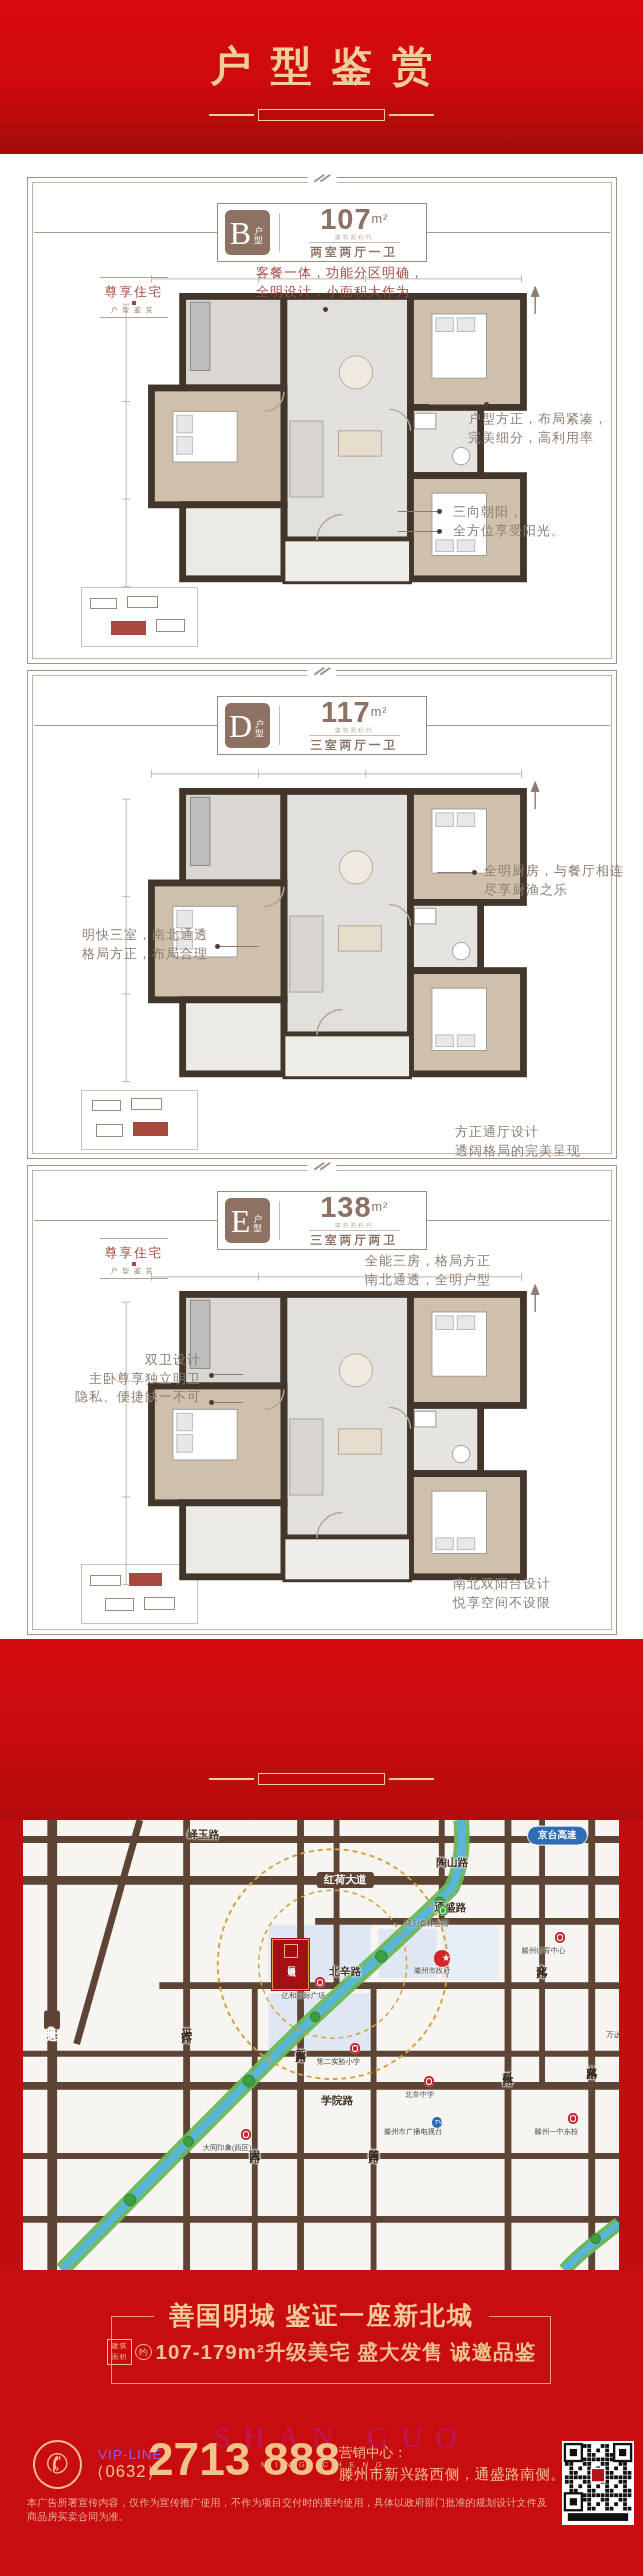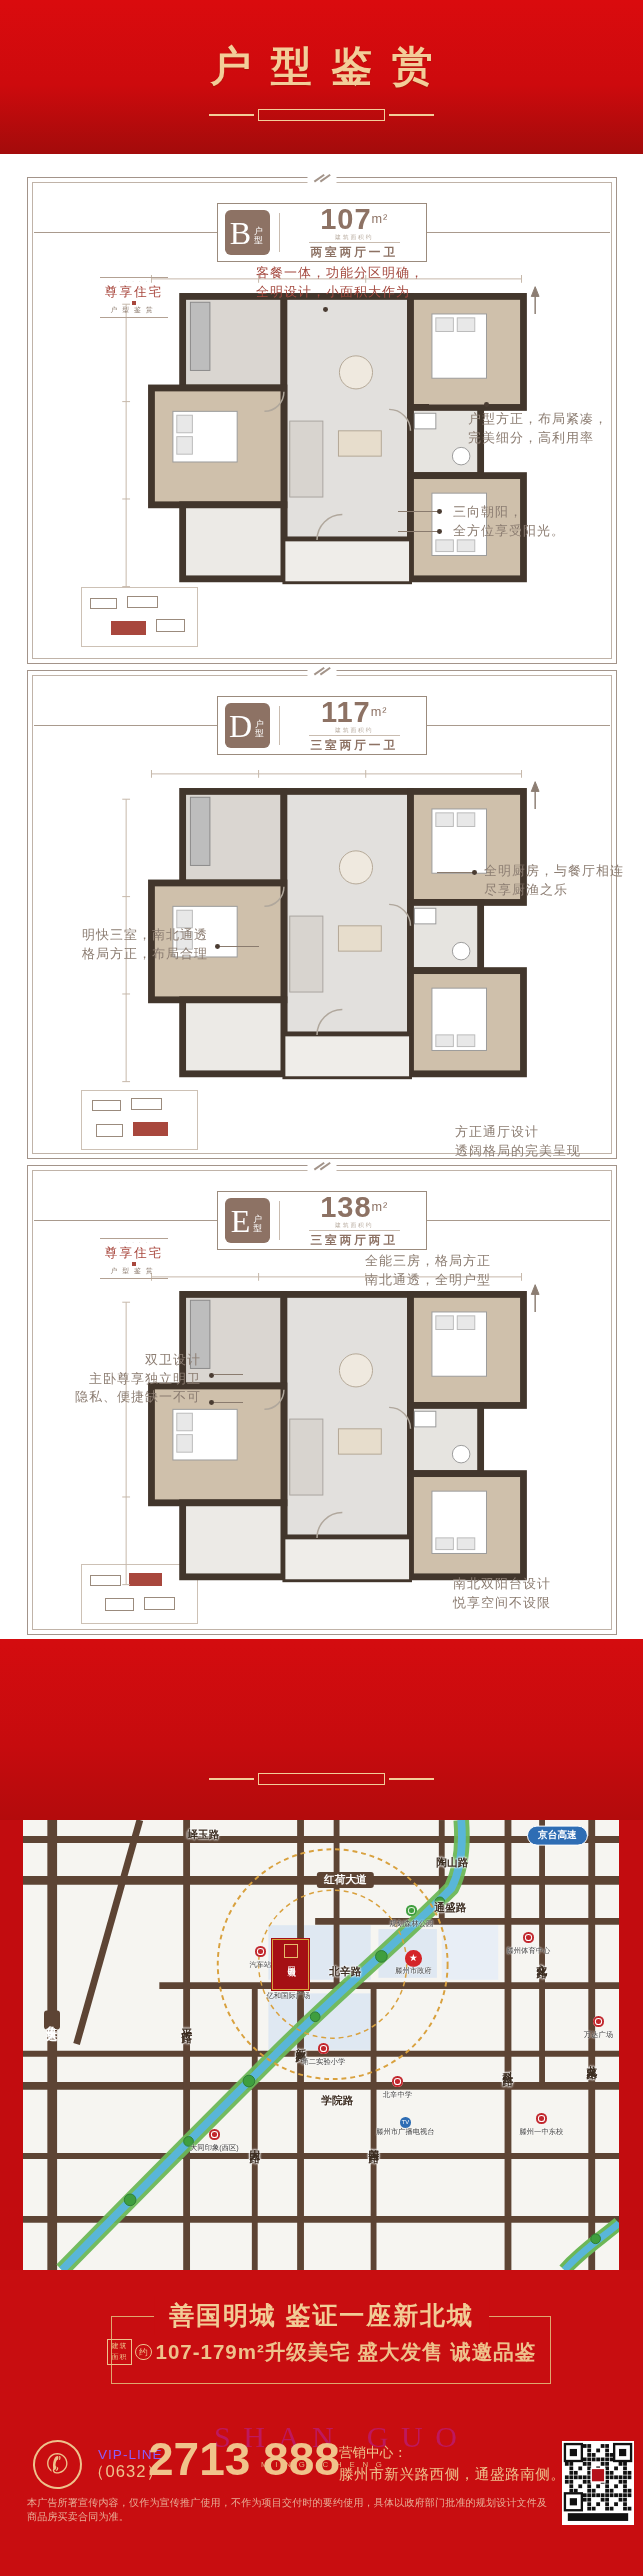--- a/index.html
+++ b/index.html
@@ -56,21 +56,21 @@
   .siteplan b.hl{background:#a8473d;border-color:#a8473d;}
   
   #map{position:absolute;left:23.4px;top:1820px;width:596px;height:450px;background:#f6f5f1;overflow:hidden;}
   #map svg{position:absolute;left:0;top:0;}
   .rl{position:absolute;transform:translate(-50%,-50%);font-size:10.7px;font-weight:bold;color:#3c2d21;
       white-space:nowrap;text-shadow:0 0 1.9px #fff,0 0 1.9px #fff,0 0 2.9px #fff;z-index:3;}
   .rl.v{writing-mode:vertical-rl;letter-spacing:1.9px;}
   .rl.pill{background:#5d4434;color:#fff;padding:1px 6.8px;border-radius:2.9px;text-shadow:none;}
   .rl.pillv{background:#5d4434;color:#fff;padding:5.8px 1px;border-radius:2.9px;writing-mode:vertical-rl;
             letter-spacing:1.9px;text-shadow:none;}
-  .poi{position:absolute;width:74px;text-align:center;z-index:3;transform:translate(-50%,0);}
+  .poi{position:absolute;width:74px;text-align:right;z-index:3;transform:translate(-50%,0);}
   .poi .ico{display:inline-block;width:10.7px;height:10.7px;border-radius:50%;background:#c1272d;
             box-shadow:inset 0 0 0 1.9px #c1272d,inset 0 0 0 2.9px #fff;}
   .poi .ico.star{width:16.6px;height:16.6px;background:#d42428;color:#fff;font-size:9.7px;line-height:16.6px;box-shadow:none;}
   .poi .ico.tv{background:#2e6db4;color:#fff;font-size:5.8px;line-height:10.7px;box-shadow:none;}
   .poi .ico.park{background:#3f9e3f;box-shadow:inset 0 0 0 1.9px #3f9e3f,inset 0 0 0 2.9px #dff0d8;}
   .poi .lbl{font-size:7.3px;color:#3f3f3f;line-height:8.8px;text-shadow:0 0 1.9px #fff,0 0 1.9px #fff;}
   .hw{position:absolute;transform:translate(-50%,-50%);background:#2e6db4;color:#fff;border:1px solid #fff;
       border-radius:11.7px;font-size:9.7px;font-weight:bold;padding:2.9px 9.7px;white-space:nowrap;z-index:4;}
   #proj{position:absolute;width:35px;height:49px;background:#a50f14;border:1px solid #d9a13e;
         box-shadow:0 0 0 1px #a50f14;z-index:5;text-align:center;}

